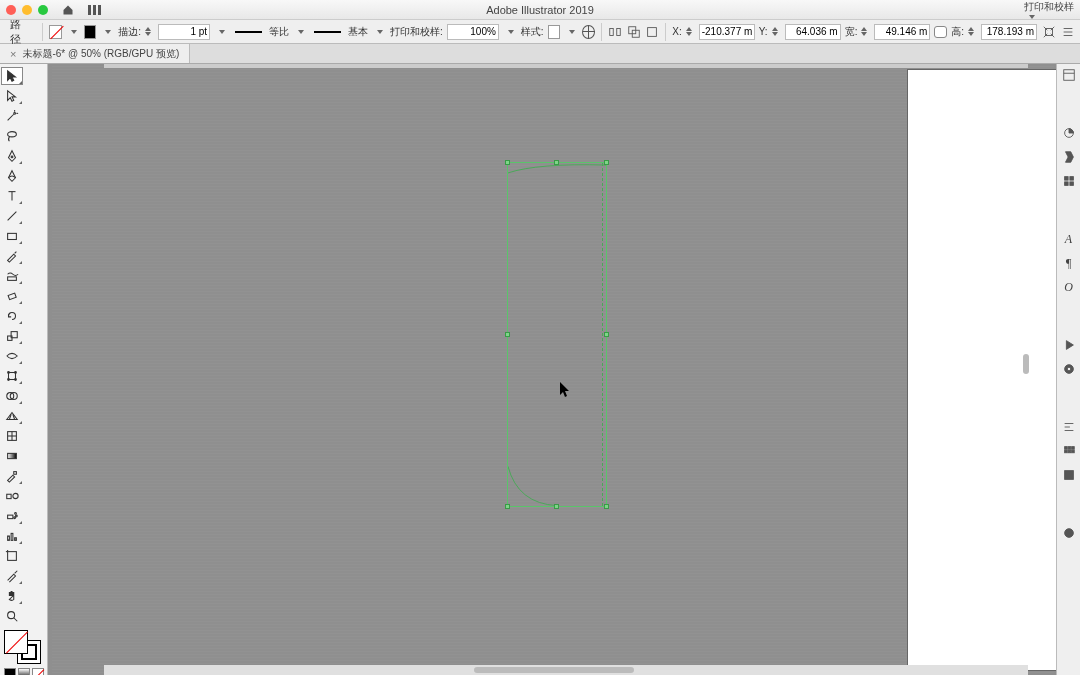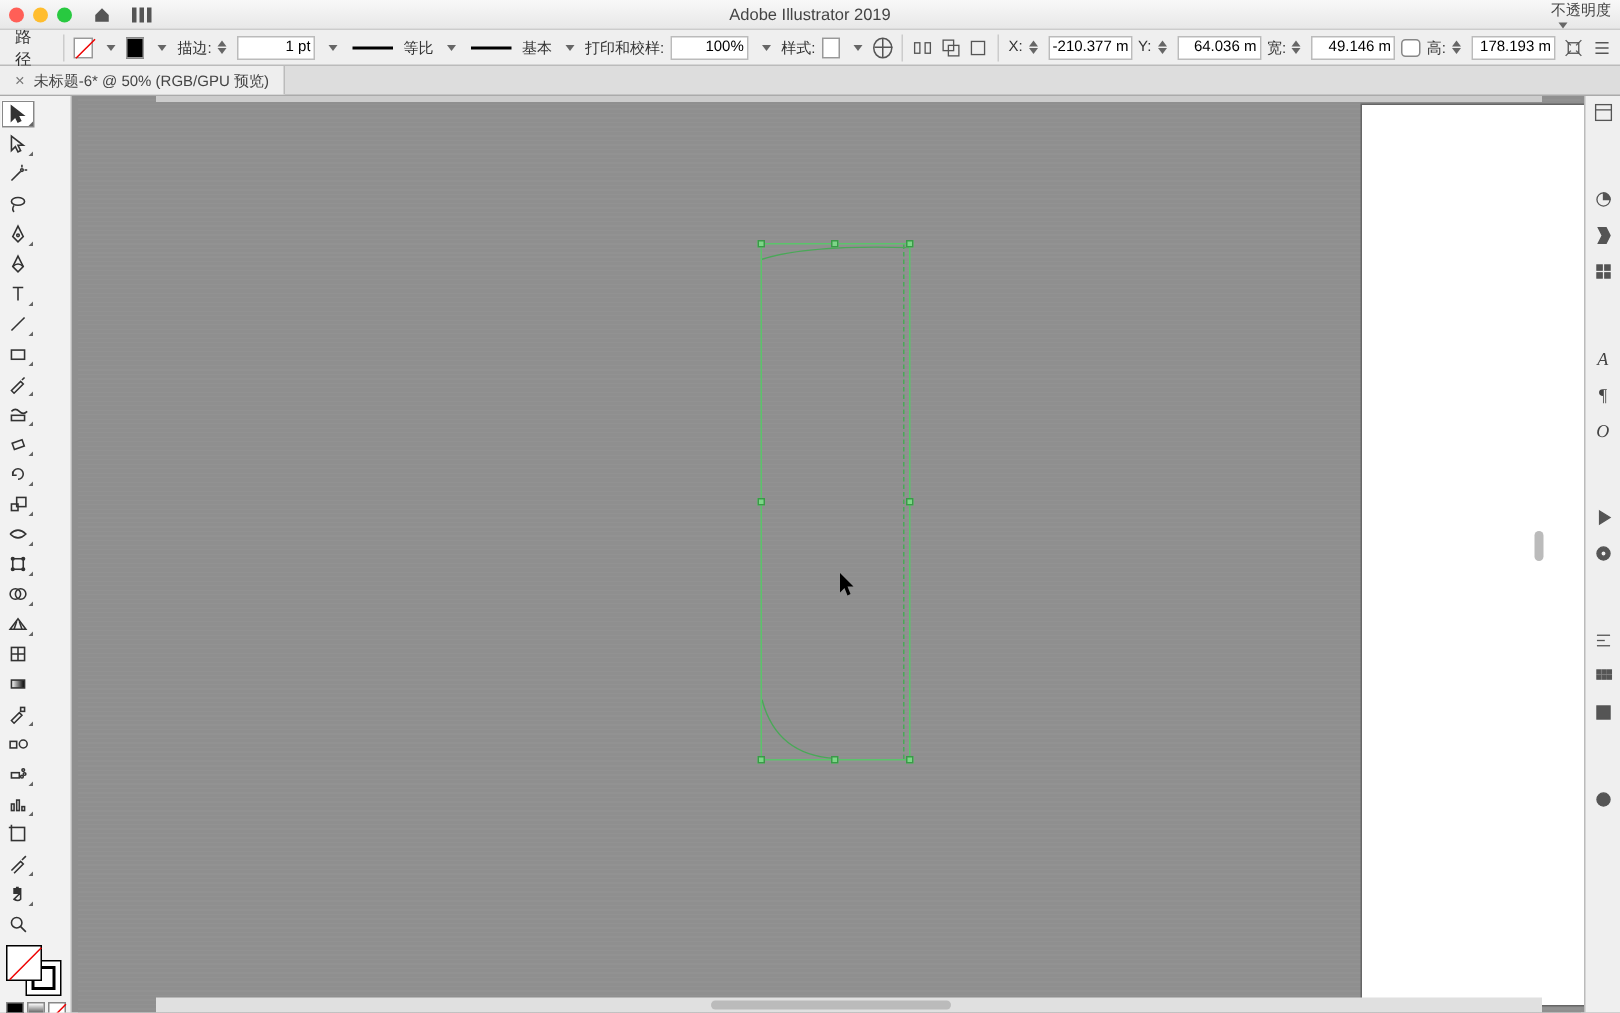--- a/index.html
+++ b/index.html
@@ -97,21 +97,21 @@
         <path d="M2 8 L8 2 L14 8 L14 14 L2 14 Z"></path>
       </svg>
   </span>
   <span class="menu-icon">
     <span></span>
       <span></span>
       <span></span>
   </span>
   <span class="title">Adobe Illustrator 2019</span>
   <span class="right">
-    <span>不透明度</span>
+    <span>打印和校样</span>
     <span class="dd">
         <span class="chev"></span>
       </span>
   </span>
 </div>
 
 <div class="controlbar">
   <span class="cb-left">路径</span>
   <span class="sep"></span>
   <span class="swatch none"></span>

